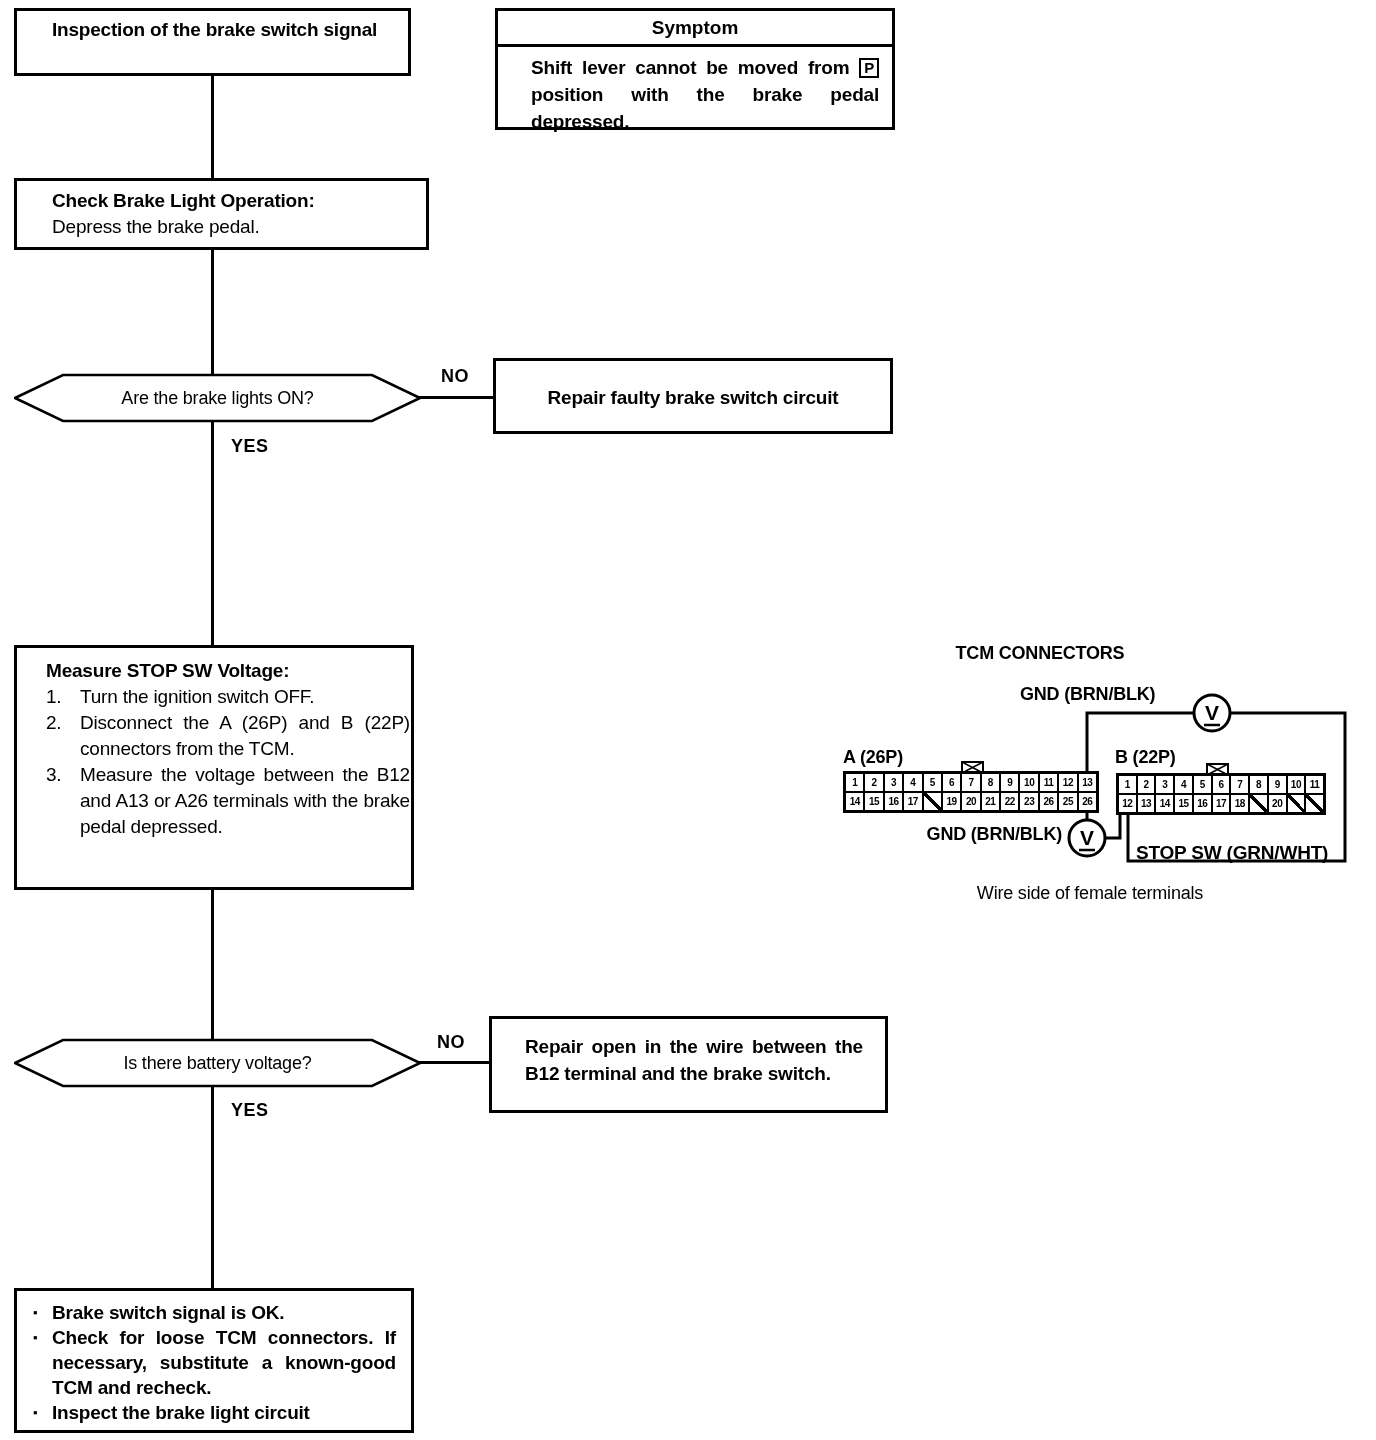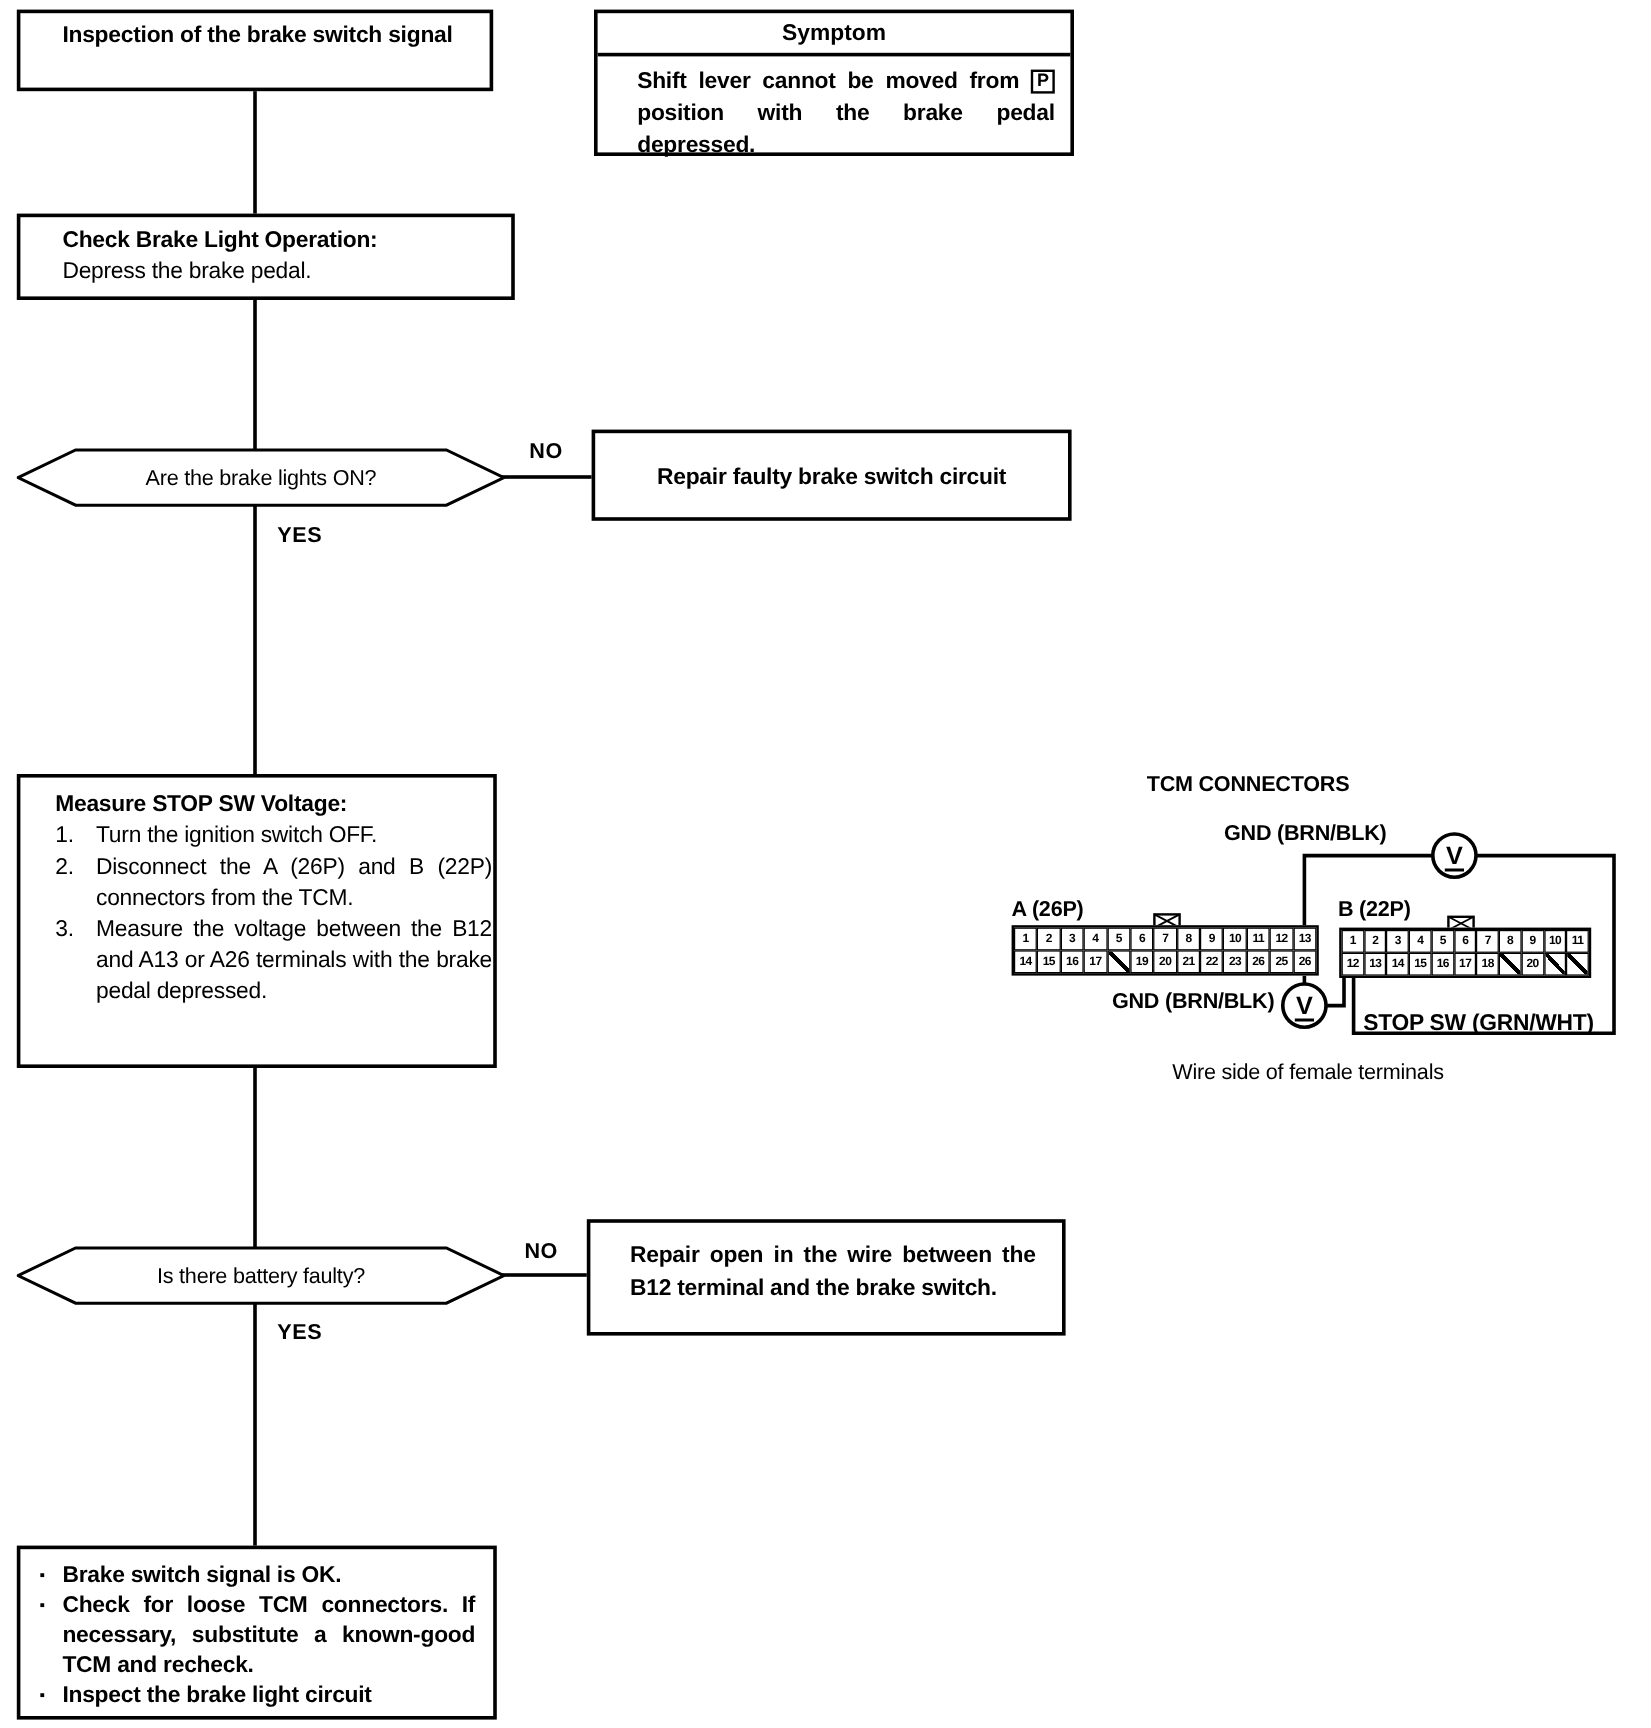--- a/index.html
+++ b/index.html
@@ -90,21 +90,21 @@
     <div class="mi">
       <div class="n">3.</div>
       <div class="t">Measure the voltage between the B12 and A13 or A26 termi­nals with the brake pedal depressed.</div>
     </div>
   </div>
 
   <div class="hex" style="left:14px;top:1038px;">
     <svg width="407" height="50" viewBox="0 0 407 50">
       <polygon points="1,25 49,2 358,2 406,25 358,48 49,48" fill="#fff" stroke="#000" stroke-width="2.5"></polygon>
     </svg>
-    <div class="q">Is there battery faulty?</div>
+    <div class="q">Is there battery voltage?</div>
   </div>
   <div class="hconn" style="left:418px;top:1061px;width:72px;"></div>
   <div class="branch-label" style="left:437px;top:1032px;">NO</div>
   <div class="branch-label" style="left:231px;top:1100px;">YES</div>
 
   <div class="box bigtext b" style="left:489px;top:1016px;width:399px;height:97px;padding:14px 22px 0 33px;line-height:27px;text-align:justify;">
     <span>Repair open in the wire between the B12 terminal and the brake switch.</span>
   </div>
 
   <div class="box bigtext" style="left:14px;top:1288px;width:400px;height:145px;padding:9px 15px 0 16px;line-height:25px;">

